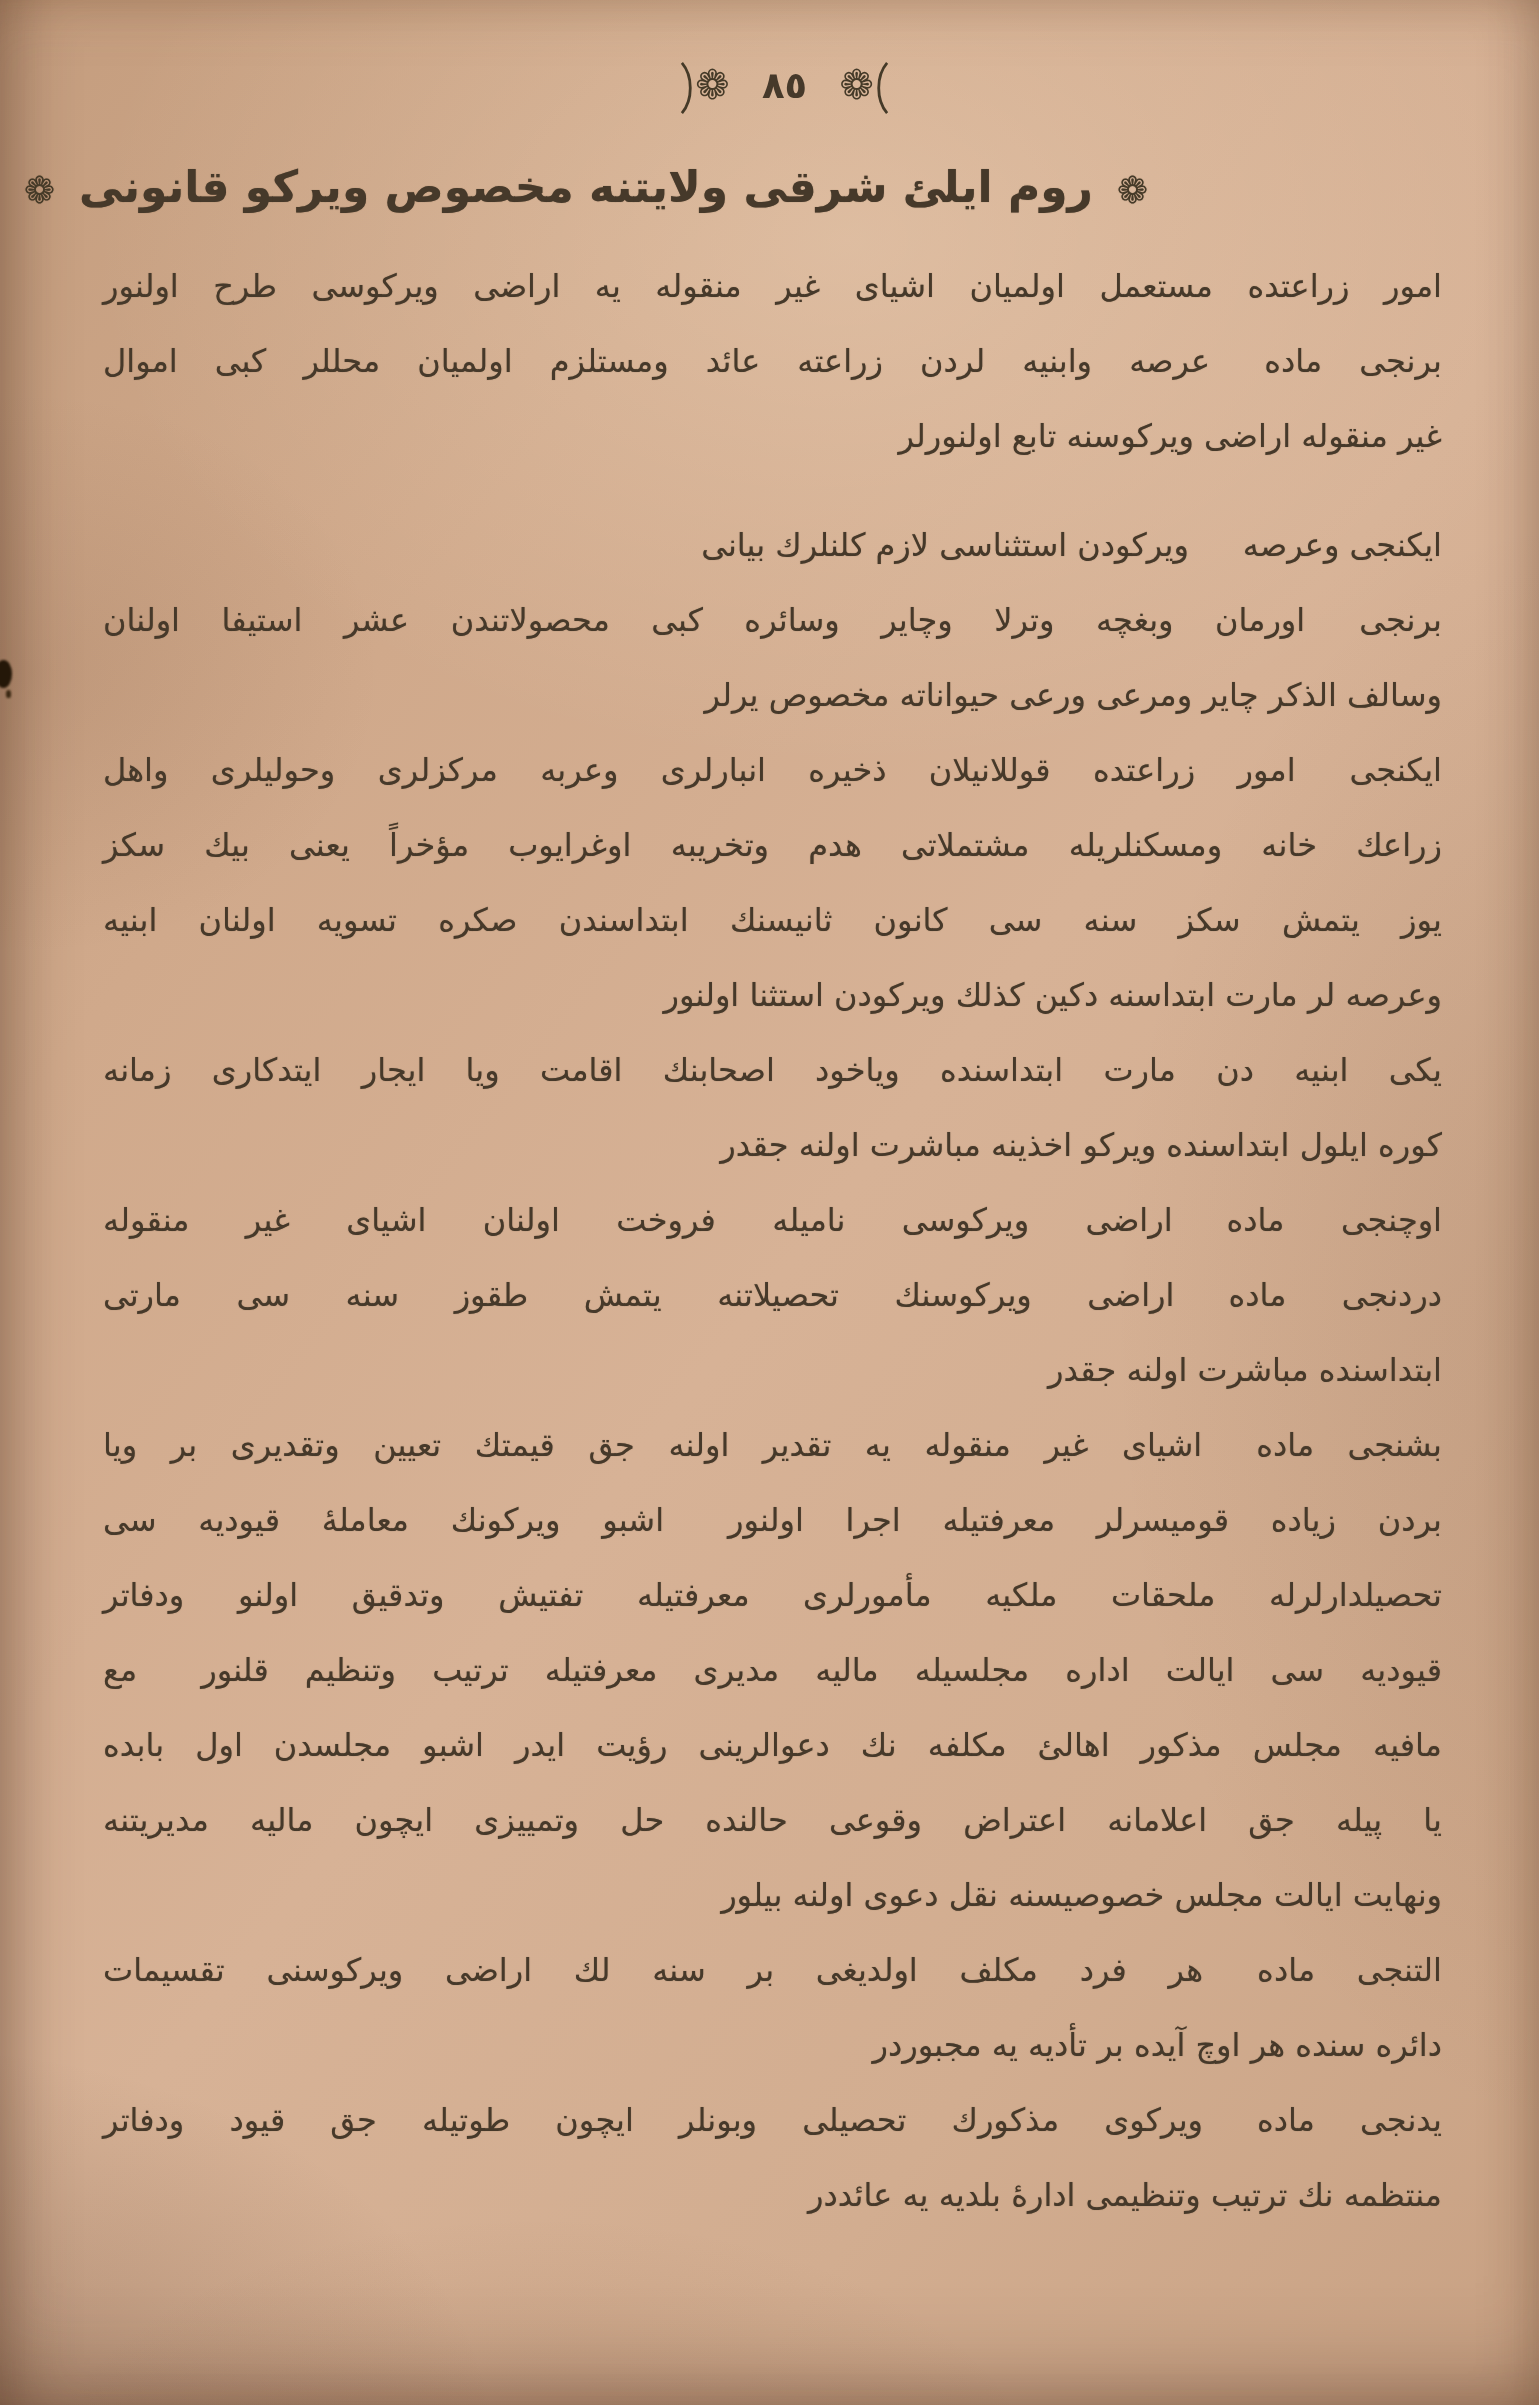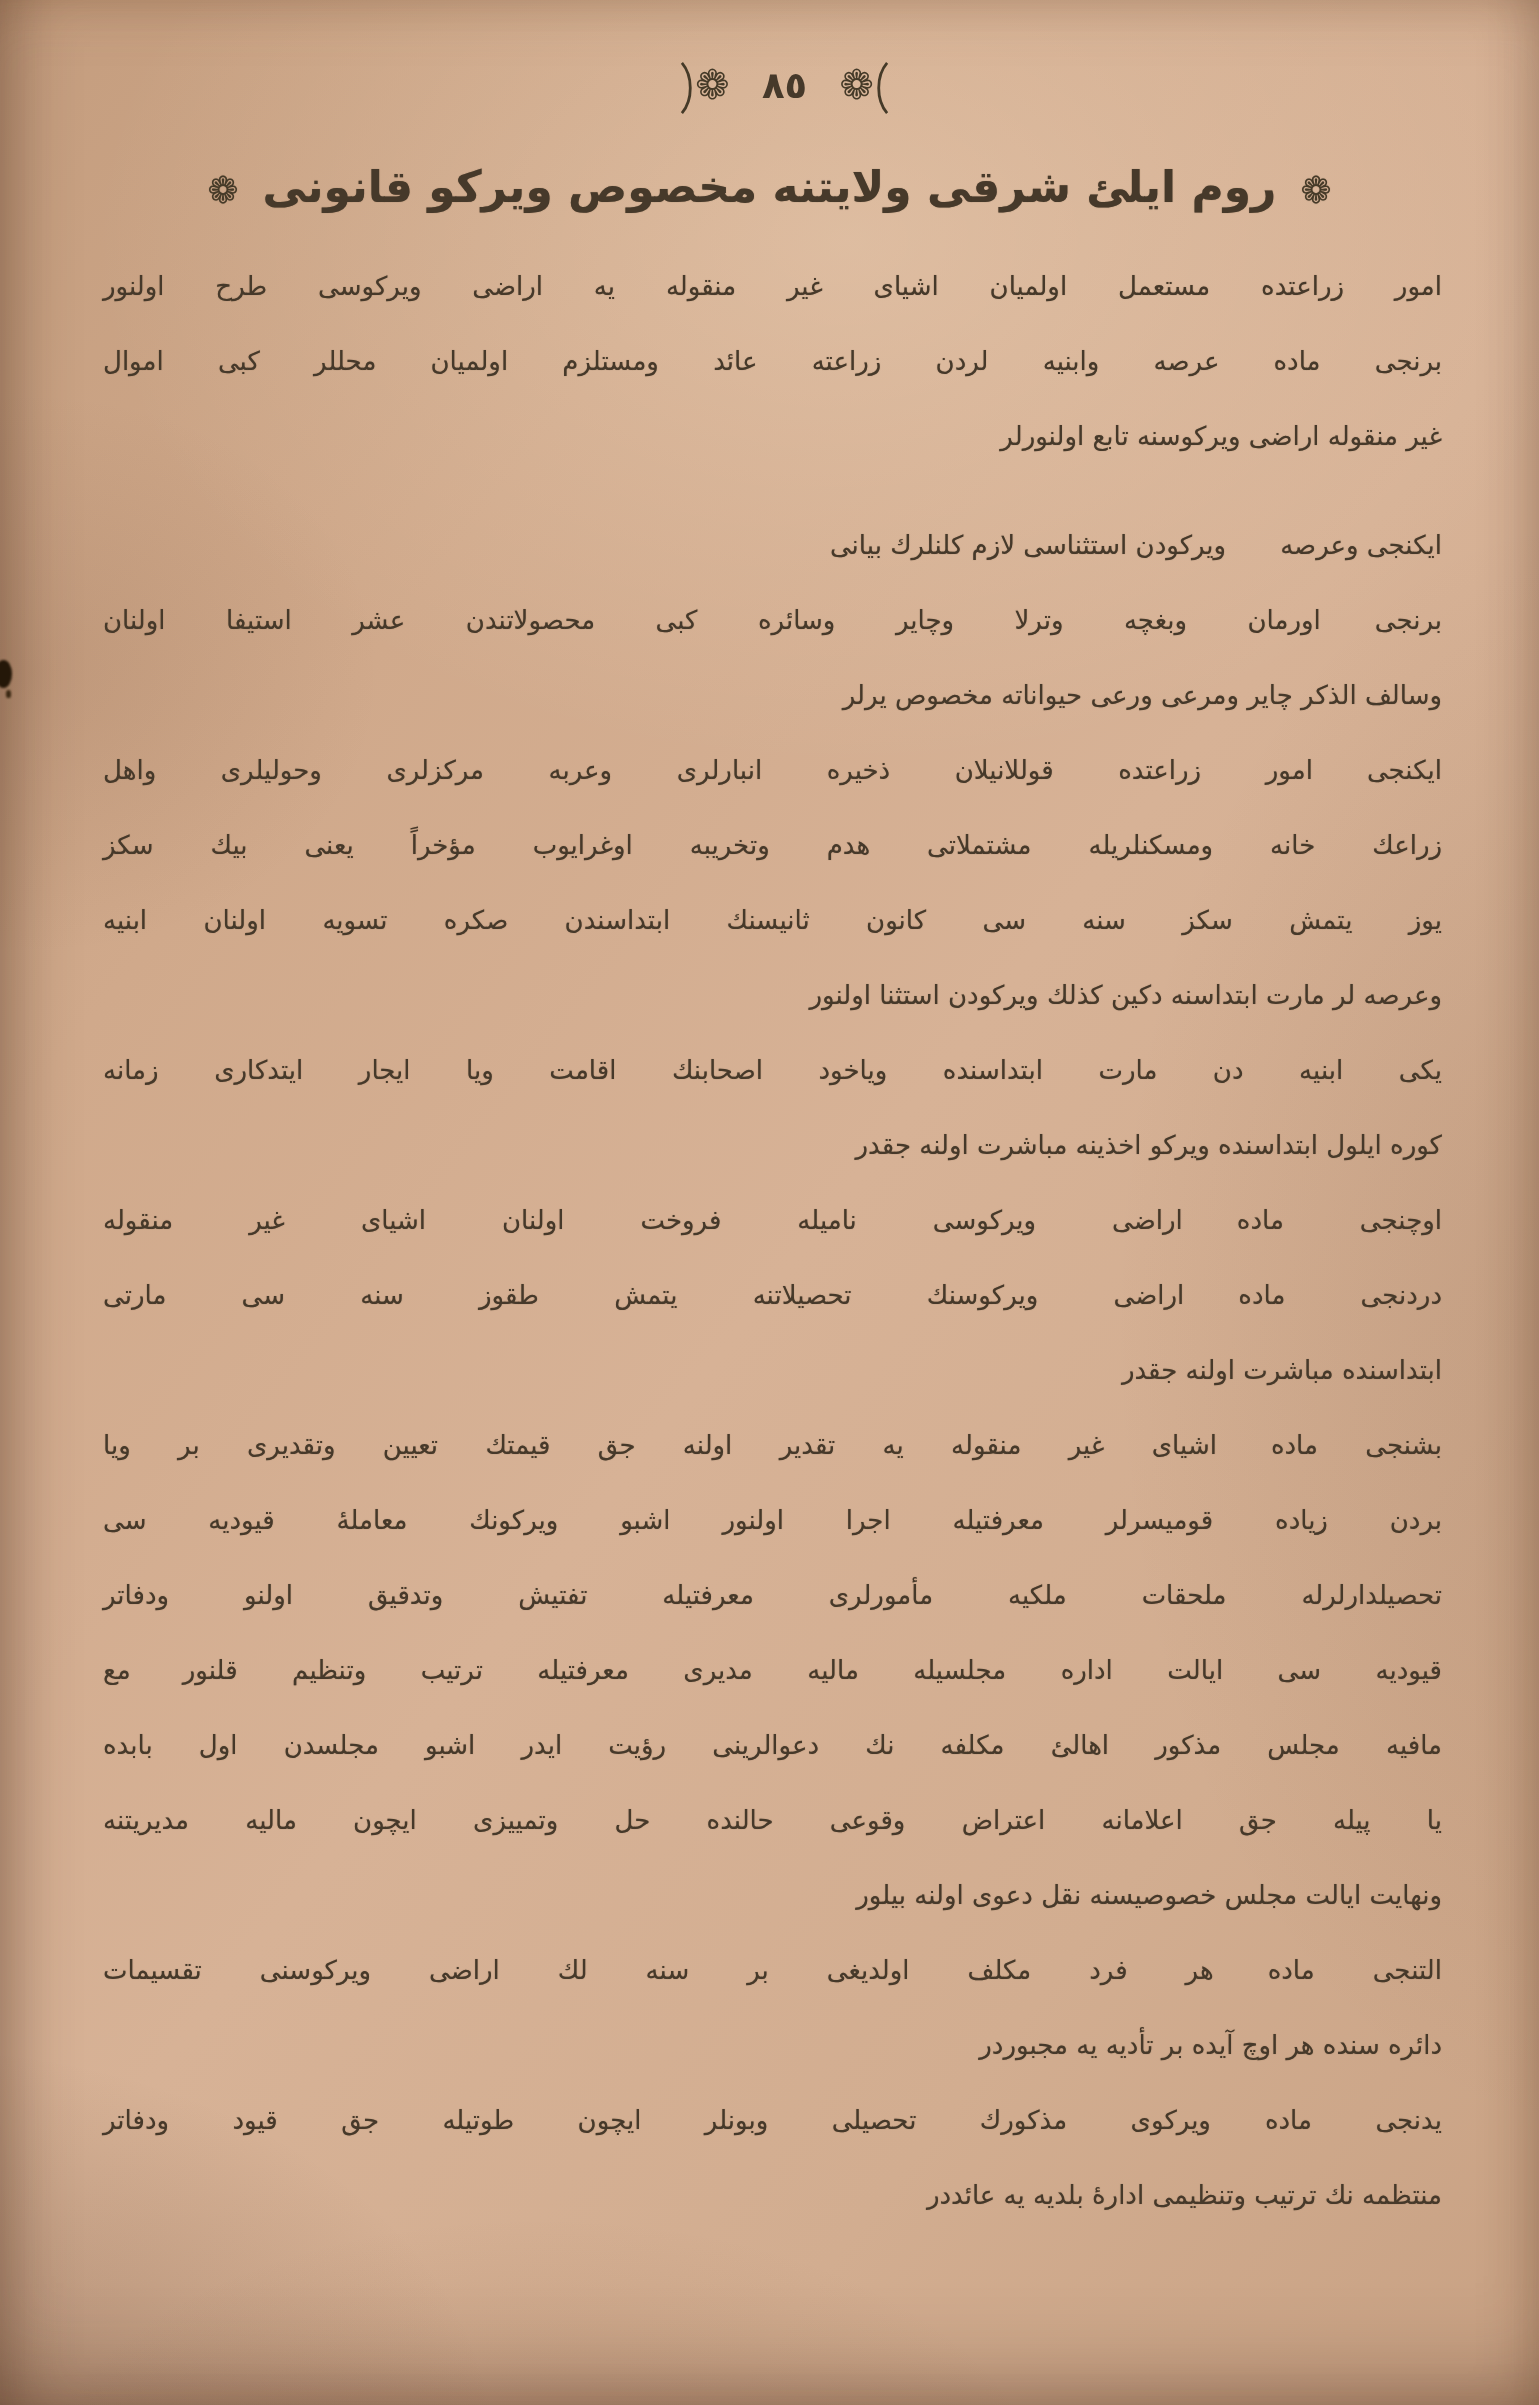--- a/index.html
+++ b/index.html
@@ -35,33 +35,33 @@
     position:absolute;top:54px;left:15px;width:100%;
     text-align:center;color:var(--ink,#4a4030);
     font-size:37px;line-height:60px;letter-spacing:5.6px;
   }
   .orn{display:inline-block;vertical-align:middle;margin:0 15px;}
   .fleuron{font-size:41px;letter-spacing:0;color:#453a28;}
   .curl{vertical-align:middle;}
   .pagenum{display:inline-block;vertical-align:middle;font-weight:bold;}
   .title-row{
     position:absolute;top:148px;left:0;width:100%;
-    direction:rtl;text-align:center;
+    direction:rtl;text-align:left;
     font-size:44px;line-height:77px;font-weight:bold;
     color:var(--ink,#453b2b);
     text-shadow:0 0 0.9px rgba(62,48,28,.55);
   }
   .title-row .fleuron{font-size:37px;margin:0 24px;vertical-align:middle;}
   .body-text{
     position:absolute;top:249px;right:97px;left:103px;
     direction:rtl;color:var(--ink,#483d2c);
     text-shadow:0 0 0.9px rgba(62,48,28,.5);
   }
   .line{
-    font-size:26px;line-height:75px;height:75px;
+    font-size:32px;line-height:75px;height:75px;
   }
   .line.full{text-align:justify;text-align-last:justify;}
   .line.short{text-align:right;}
   .line.space-before{margin-top:34px;}
   .lbl{white-space:nowrap;}
   .gap{display:inline-block;width:54px;height:0.9px;}
 </style>
 </head>
 <body style="background: rgb(207, 168, 140);">
 

